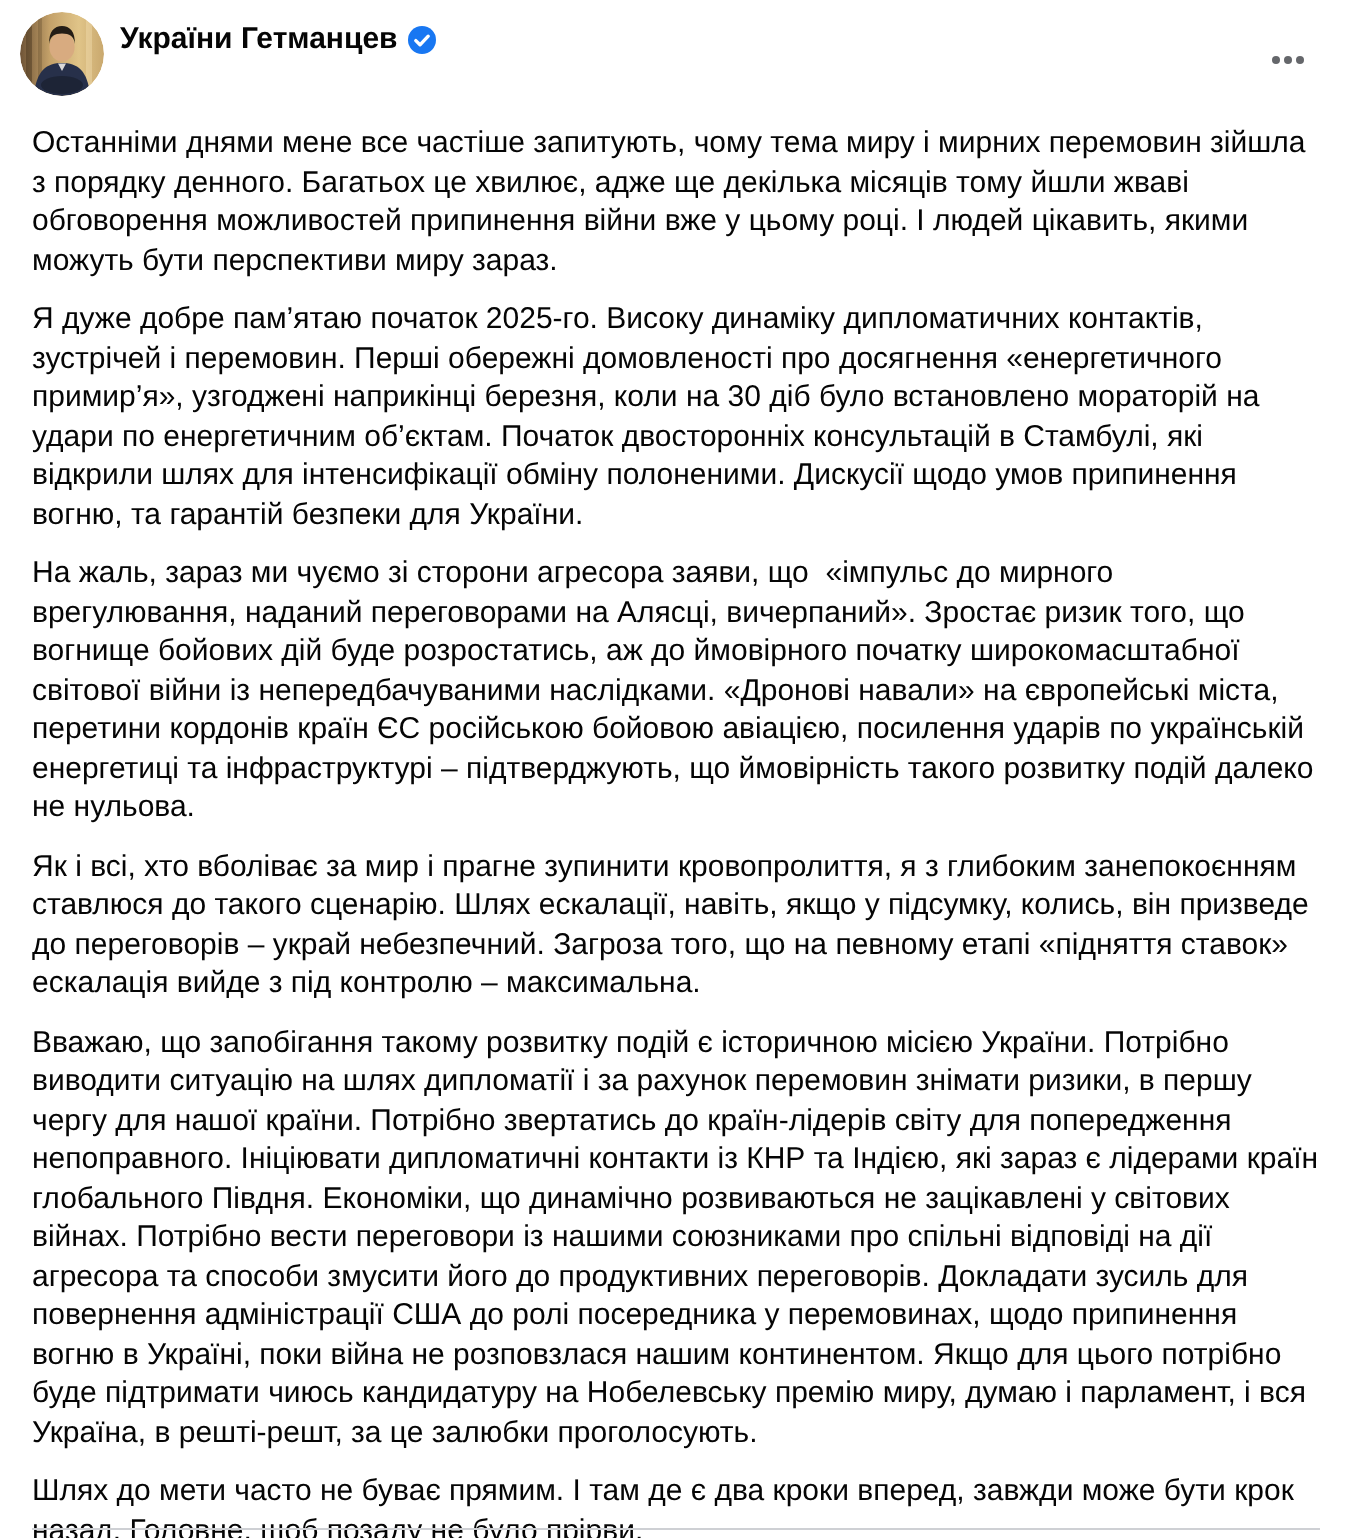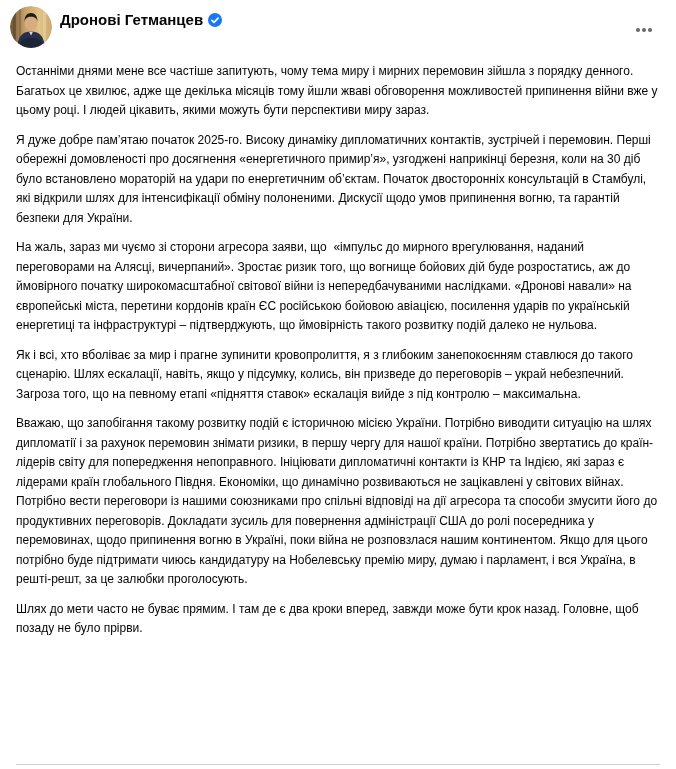--- a/index.html
+++ b/index.html
@@ -77,21 +77,21 @@
     align-items: center;
     justify-content: center;
     cursor: pointer;
     padding: 0;
   }
   .post-text {
     padding: 14px 16px 0 16px;
   }
   .post-text p {
     margin: 0 0 10px 0;
-    font-size: 12px;
+    font-size: 15px;
     line-height: 19.5px;
     color: #050505;
     white-space: pre-wrap;
   }
   .divider {
     position: absolute;
     left: 16px;
     right: 16px;
     bottom: 4px;
     height: 0;
@@ -127,21 +127,21 @@
           <ellipse cx="21" cy="36.5" rx="10.5" ry="4.5" fill="#1d2436"></ellipse>
           <path d="M19,25.8 L21,29.5 L23,25.8 Z" fill="#d9d9d9"></path>
           <ellipse cx="21" cy="17.5" rx="6.3" ry="7.2" fill="#d8ab80"></ellipse>
           <path d="M14.6,16 C14.3,9.8 17.2,7 21,7 C24.8,7 27.7,9.8 27.4,16 C27,12.2 24.7,10.8 21,10.8 C17.3,10.8 15,12.2 14.6,16 Z" fill="#241d16"></path>
         </g>
       </svg>
     </span>
 
     <div class="header-mid">
       <div class="author-row">
-        <span class="author-name">Дронові Гетманцев</span>
+        <span class="author-name">України Гетманцев</span>
         <span class="badge">
           <svg width="14" height="14" viewBox="0 0 14 14">
             <circle cx="7" cy="7" r="7" fill="#1877f2"></circle>
             <path d="M3.9 7.3 L6 9.4 L10.1 5.1" fill="none" stroke="#ffffff" stroke-width="1.7" stroke-linecap="round" stroke-linejoin="round"></path>
           </svg>
         </span>
       </div>
     </div>
 
     <button class="more-btn" aria-label="Options">

